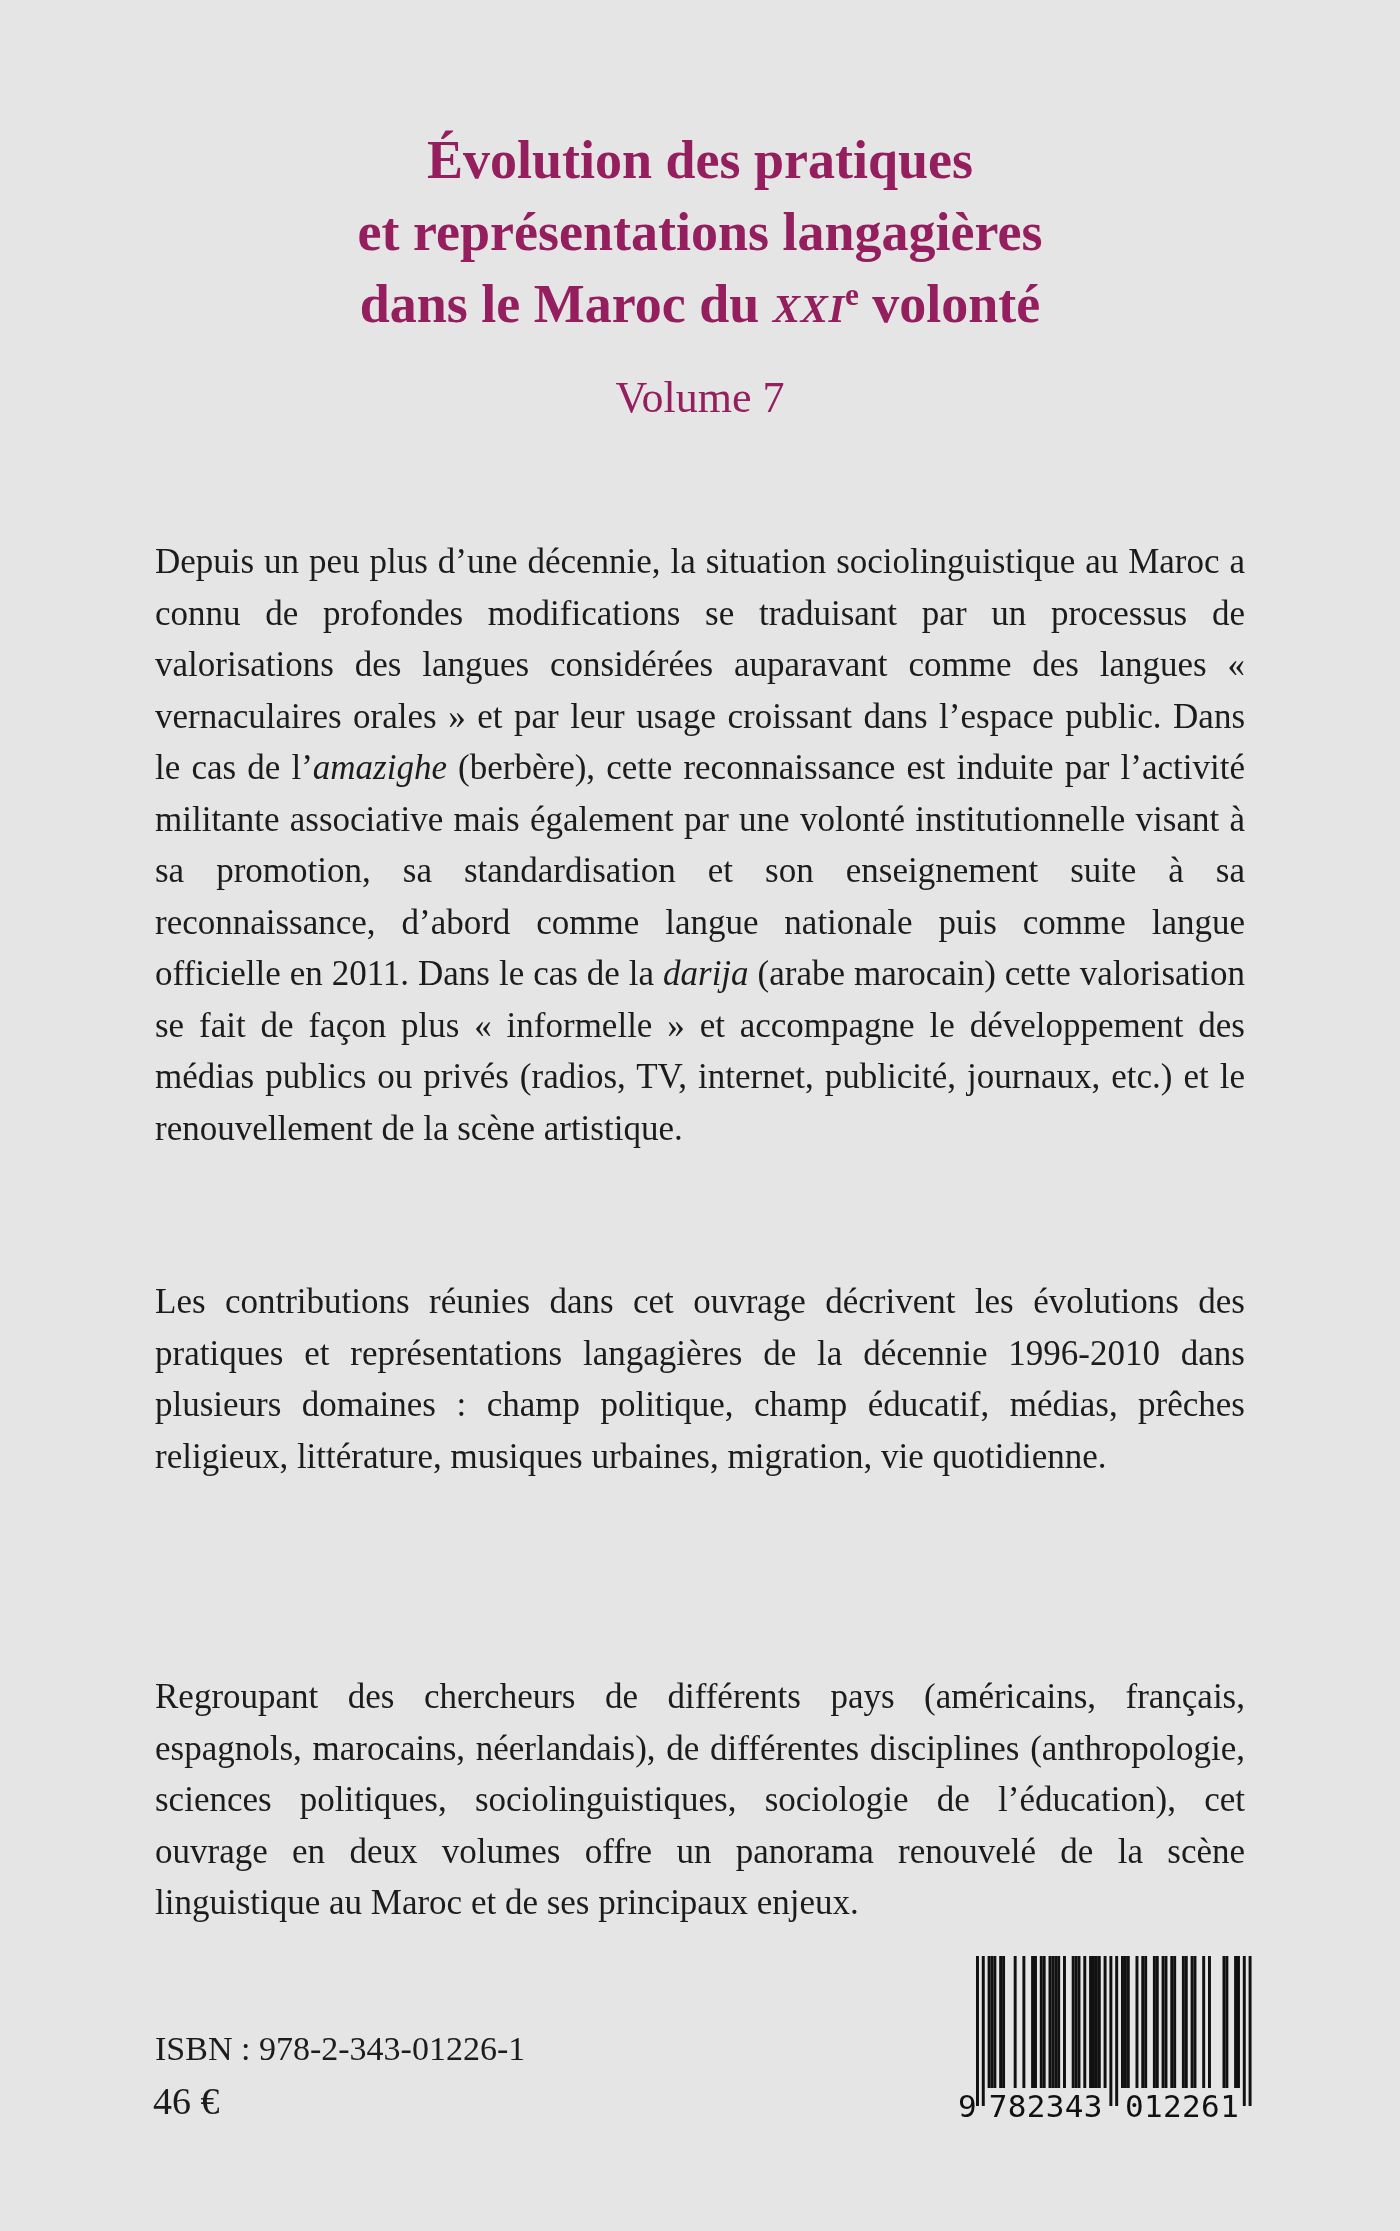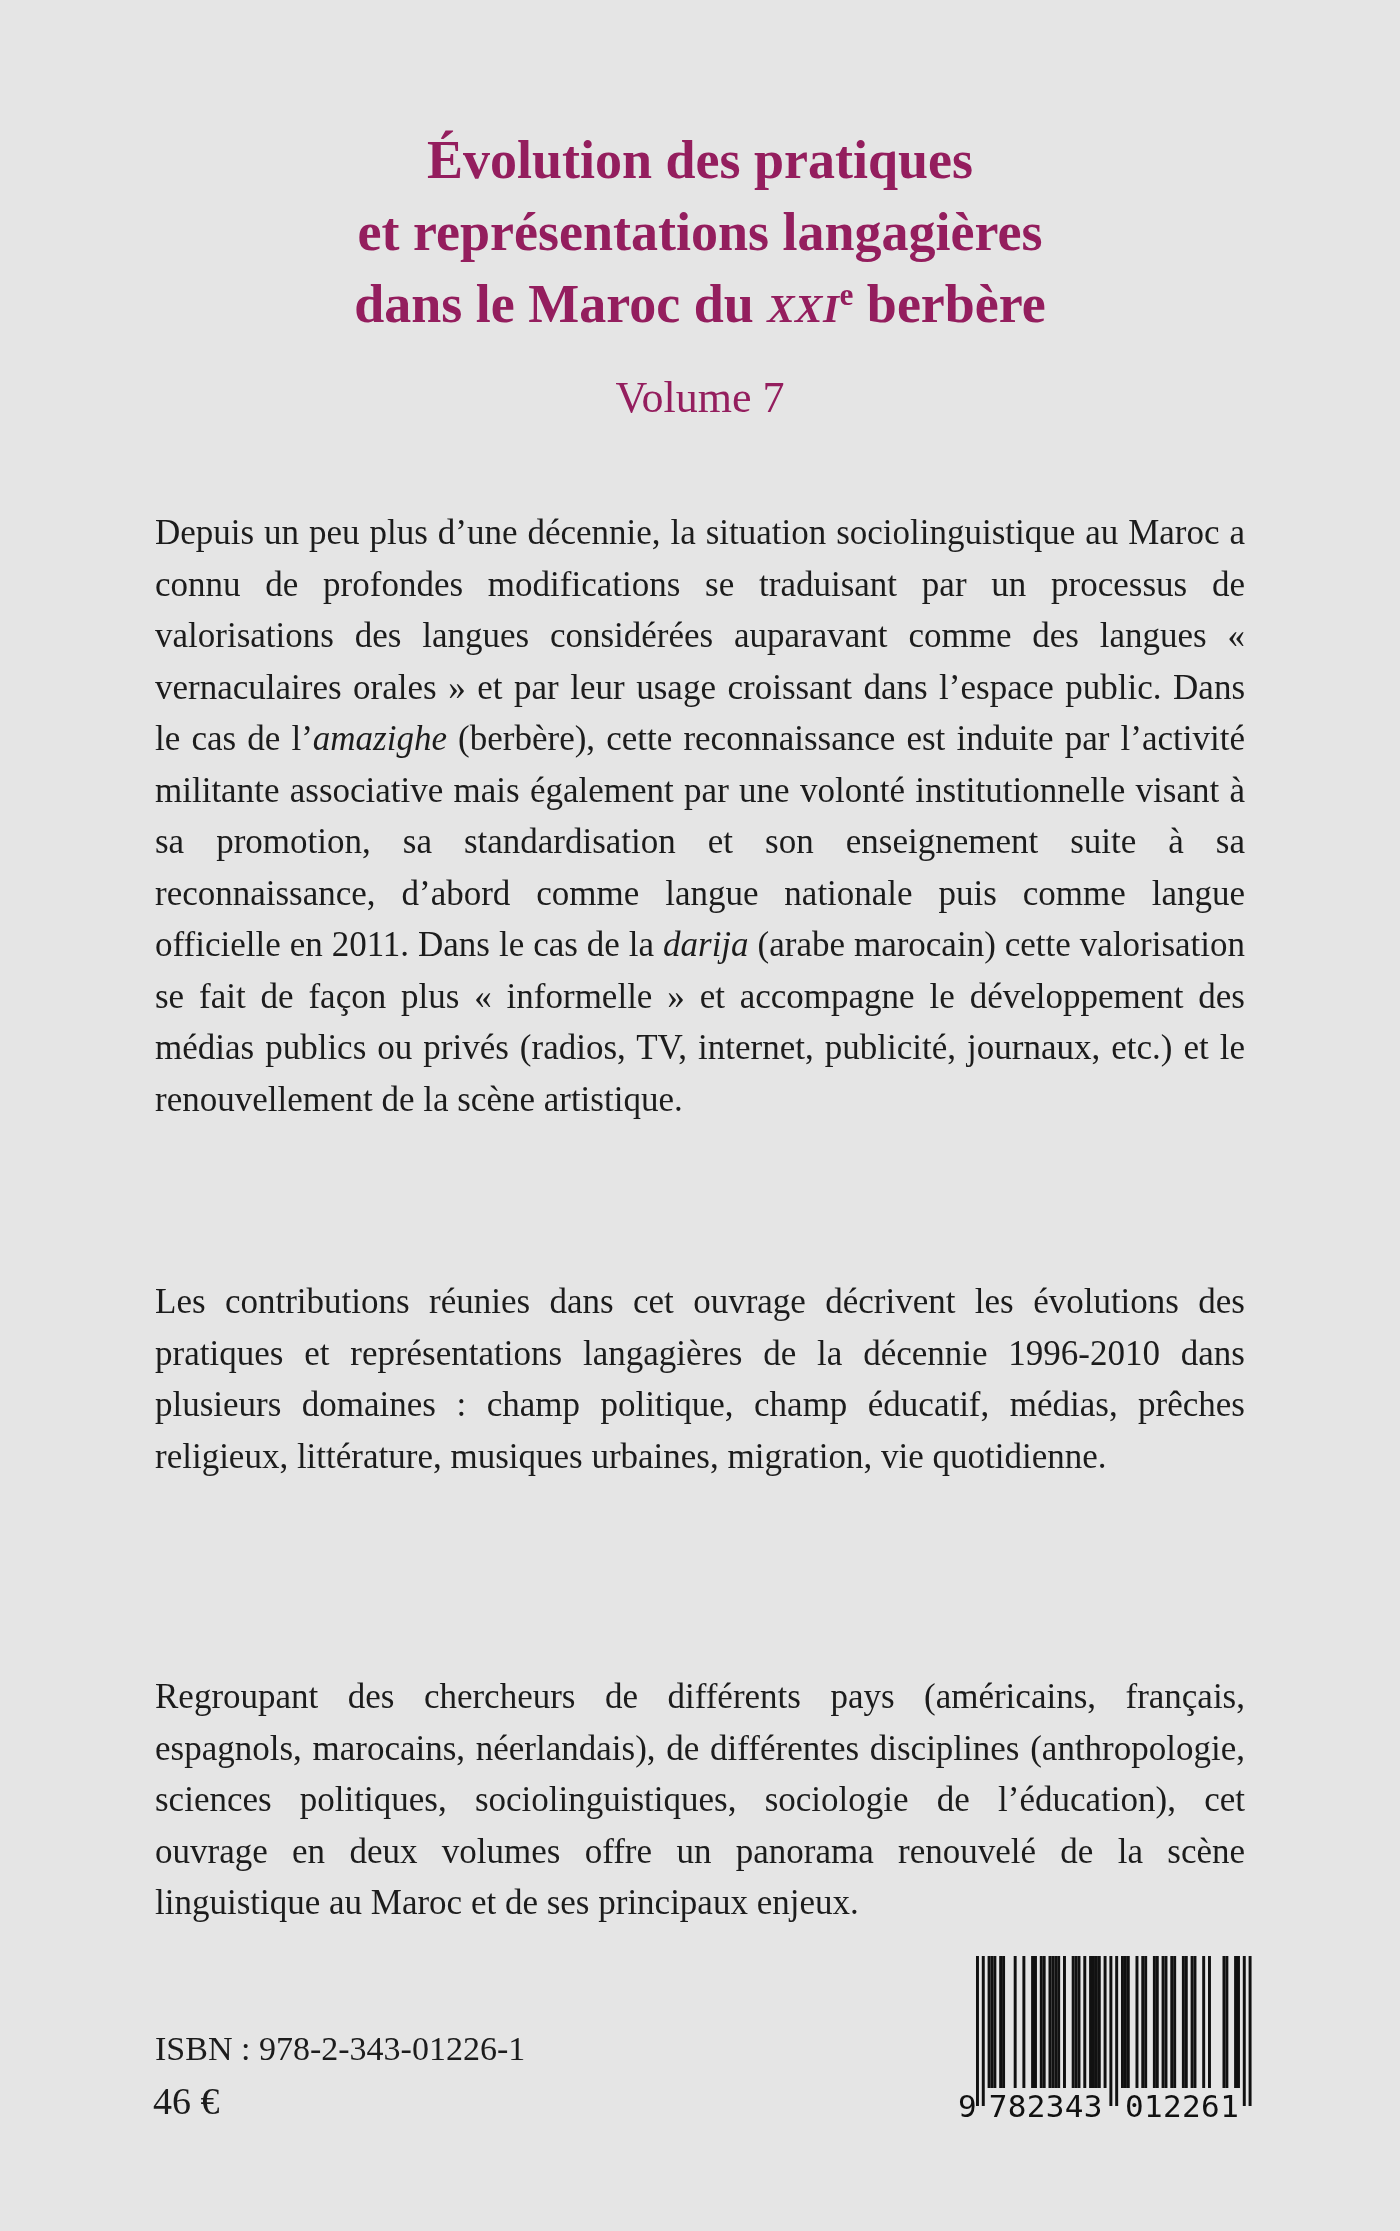--- a/index.html
+++ b/index.html
@@ -36,21 +36,21 @@
   }
   .para{
     position:absolute;
     left:155px;
     width:1090px;
     font-size:35px;
     line-height:51.5px;
     text-align:justify;
     color:var(--ink);
   }
-  .para-1{top:507px;}
+  .para-1{top:536px;}
   .para-2{top:1276px;}
   .para-3{top:1671px; }
   .seg-i{font-style:italic;}
   .seg-sc{font-size:0.76em; text-transform:uppercase; letter-spacing:0.5px;font-style:italic;}
   .seg-sup{font-size:0.58em; position:relative; top:-0.55em;}
   .isbn{
     position:absolute;
     left:155px; top:2028px;
     font-size:34px;
     line-height:42px;
@@ -75,21 +75,21 @@
   }
 </style>
 </head>
 <body>
 
 <div class="page">
 
   <div class="title-block">
     <div><span>Évolution des pratiques</span></div>
     <div><span>et représentations langagières</span></div>
-    <div><span>dans le Maroc du </span><span class="seg-sc">xxi</span><span class="seg-sup">e</span><span> berbère</span></div>
+    <div><span>dans le Maroc du </span><span class="seg-sc">xxi</span><span class="seg-sup">e</span><span> volonté</span></div>
   </div>
 
   <div class="volume">Volume 7</div>
 
   <div class="para para-1"><span>Depuis un peu plus d’une décennie, la situation sociolinguistique au Maroc a connu de profondes modifications se traduisant par un processus de valorisations des langues considérées auparavant comme des langues « vernaculaires orales » et par leur usage croissant dans l’espace public. Dans le cas de l’</span><span class="seg-i">amazighe</span><span> (berbère), cette reconnaissance est induite par l’activité militante associative mais également par une volonté institutionnelle visant à sa promotion, sa standardisation et son enseignement suite à sa reconnaissance, d’abord comme langue nationale puis comme langue officielle en 2011. Dans le cas de la </span><span class="seg-i">darija</span><span> (arabe marocain) cette valorisation se fait de façon plus « informelle » et accompagne le développement des médias publics ou privés (radios, TV, internet, publicité, journaux, etc.) et le renouvellement de la scène artistique.</span></div>
 
   <div class="para para-2"><span>Les contributions réunies dans cet ouvrage décrivent les évolutions des pratiques et représentations langagières de la décennie 1996-2010 dans plusieurs domaines : champ politique, champ éducatif, médias, prêches religieux, littérature, musiques urbaines, migration, vie quotidienne.</span></div>
 
   <div class="para para-3"><span>Regroupant des chercheurs de différents pays (américains, français, espagnols, marocains, néerlandais), de différentes disciplines (anthropologie, sciences politiques, sociolinguistiques, sociologie de l’éducation), cet ouvrage en deux volumes offre un panorama renouvelé de la scène linguistique au Maroc et de ses principaux enjeux.</span></div>
 

